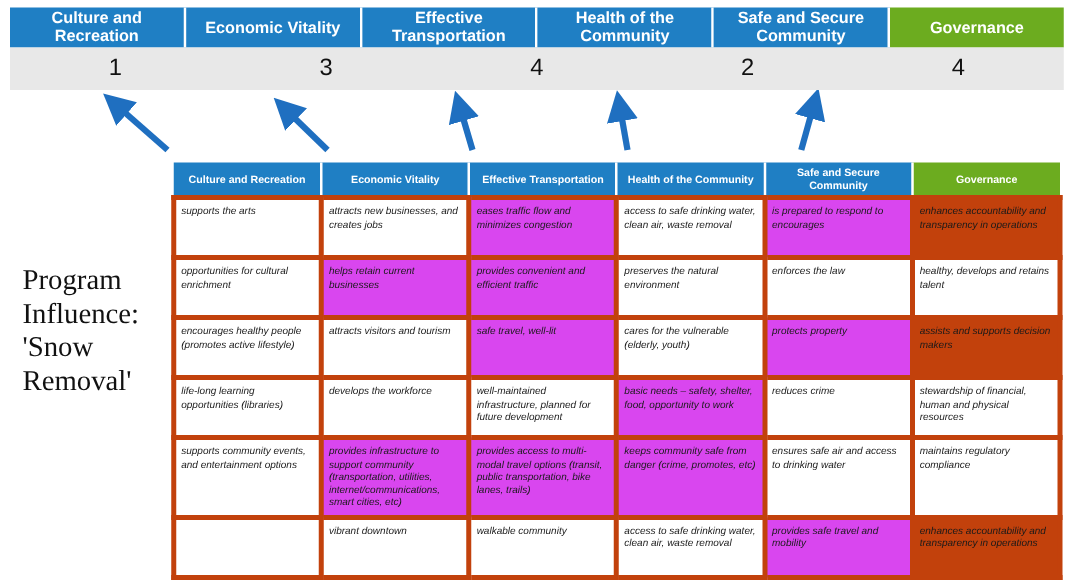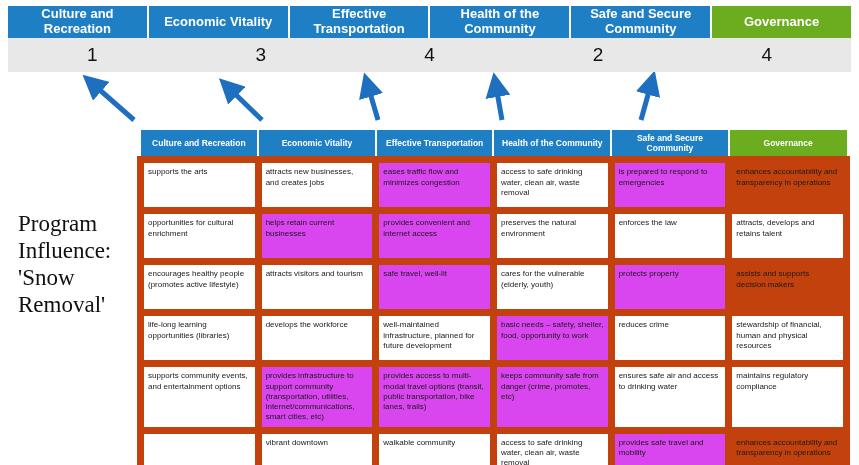--- a/index.html
+++ b/index.html
@@ -110,23 +110,24 @@
   .matrix th.gov {
     background: #6cac1f;
     border-right: none;
   }
   .matrix td {
     font-size: 8px;
     color: #1a1a1a;
     vertical-align: top;
     padding: 4px 4px;
     line-height: 1.28;
-    border: 7px solid #c2410c;
+    border: 4px solid #c2410c;
     background: #ffffff;
     height: 36px;
+    font-style: italic;
   }
   .matrix td.hl {
     background: #d946ef;
   }
   .matrix td.sh {
     background: #c2410c;
   }
   .matrix td.empty {
     background: #ffffff;
   }
@@ -188,30 +189,30 @@
       <th>Safe and Secure Community</th>
       <th class="gov">Governance</th>
     </tr>
   </thead>
   <tbody>
       <tr>
         <td>supports the arts</td>
         <td>attracts new businesses, and creates jobs</td>
         <td class="hl">eases traffic flow and minimizes congestion</td>
         <td>access to safe drinking water, clean air, waste removal</td>
-        <td class="hl">is prepared to respond to emergencies</td>
+        <td class="hl">is prepared to respond to encourages</td>
         <td class="sh">enhances accountability and transparency in operations</td>
       </tr>
       <tr>
         <td>opportunities for cultural enrichment</td>
         <td class="hl">helps retain current businesses</td>
-        <td class="hl">provides convenient and internet access</td>
+        <td class="hl">provides convenient and efficient traffic</td>
         <td>preserves the natural environment</td>
         <td>enforces the law</td>
-        <td>attracts, develops and retains talent</td>
+        <td>healthy, develops and retains talent</td>
       </tr>
       <tr>
         <td>encourages healthy people (promotes active lifestyle)</td>
         <td>attracts visitors and tourism</td>
         <td class="hl">safe travel, well-lit</td>
         <td>cares for the vulnerable (elderly, youth)</td>
         <td class="hl">protects property</td>
         <td class="sh">assists and supports decision makers</td>
       </tr>
       <tr>

